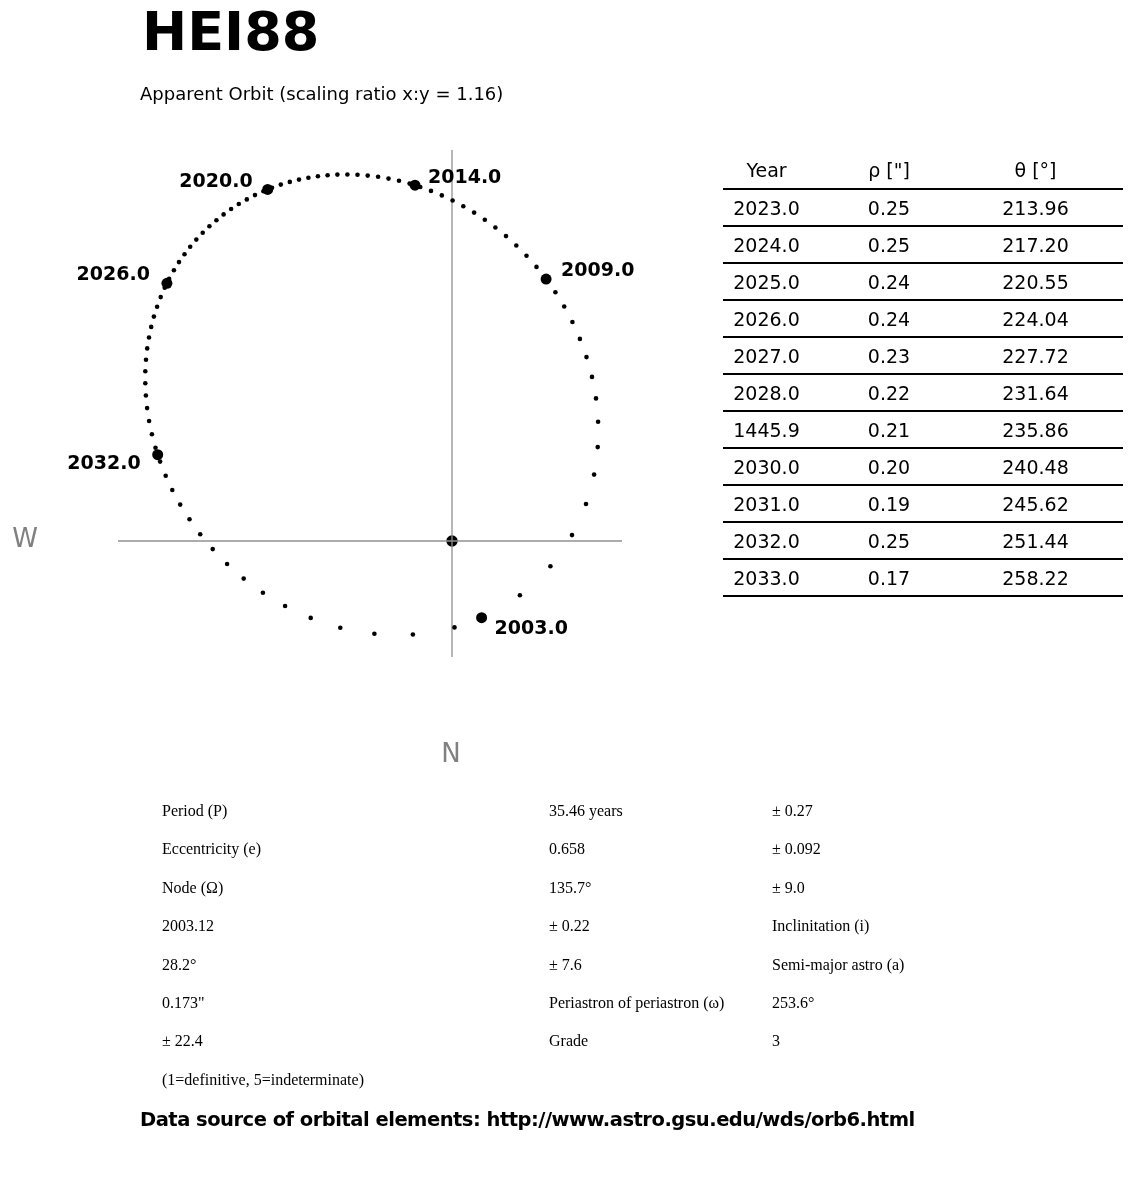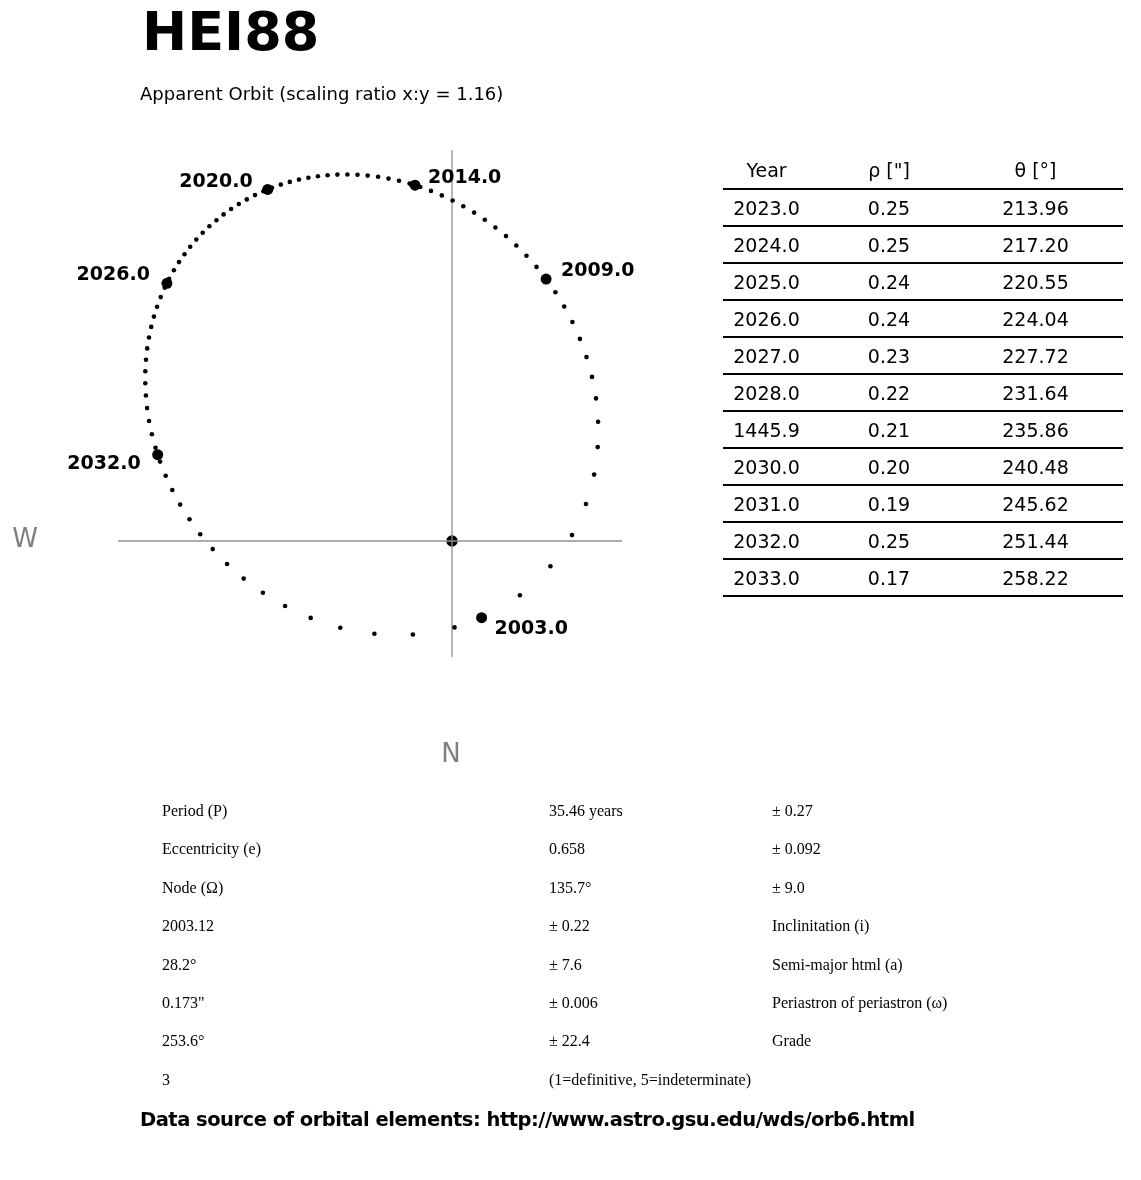--- a/index.html
+++ b/index.html
@@ -236,23 +236,22 @@
     <div class="el-value">0.658</div>
     <div class="el-error">± 0.092</div>
     <div class="el-label">Node (Ω)</div>
     <div class="el-value">135.7°</div>
     <div class="el-error">± 9.0</div>
     <div class="el-value">2003.12</div>
     <div class="el-error">± 0.22</div>
     <div class="el-label">Inclinitation (i)</div>
     <div class="el-value">28.2°</div>
     <div class="el-error">± 7.6</div>
-    <div class="el-label">Semi-major html (a)</div>
+    <div class="el-label">Semi-major astro (a)</div>
     <div class="el-value">0.173"</div>
-    <div class="el-error">± 0.006</div>
     <div class="el-label">Periastron of periastron (ω)</div>
     <div class="el-value">253.6°</div>
     <div class="el-error">± 22.4</div>
     <div class="el-label">Grade</div>
     <div class="el-value">3</div>
     <div class="el-error">(1=definitive, 5=indeterminate)</div>
   </div>
 
 <div class="footer">Data source of orbital elements: http://www.astro.gsu.edu/wds/orb6.html</div>
 

